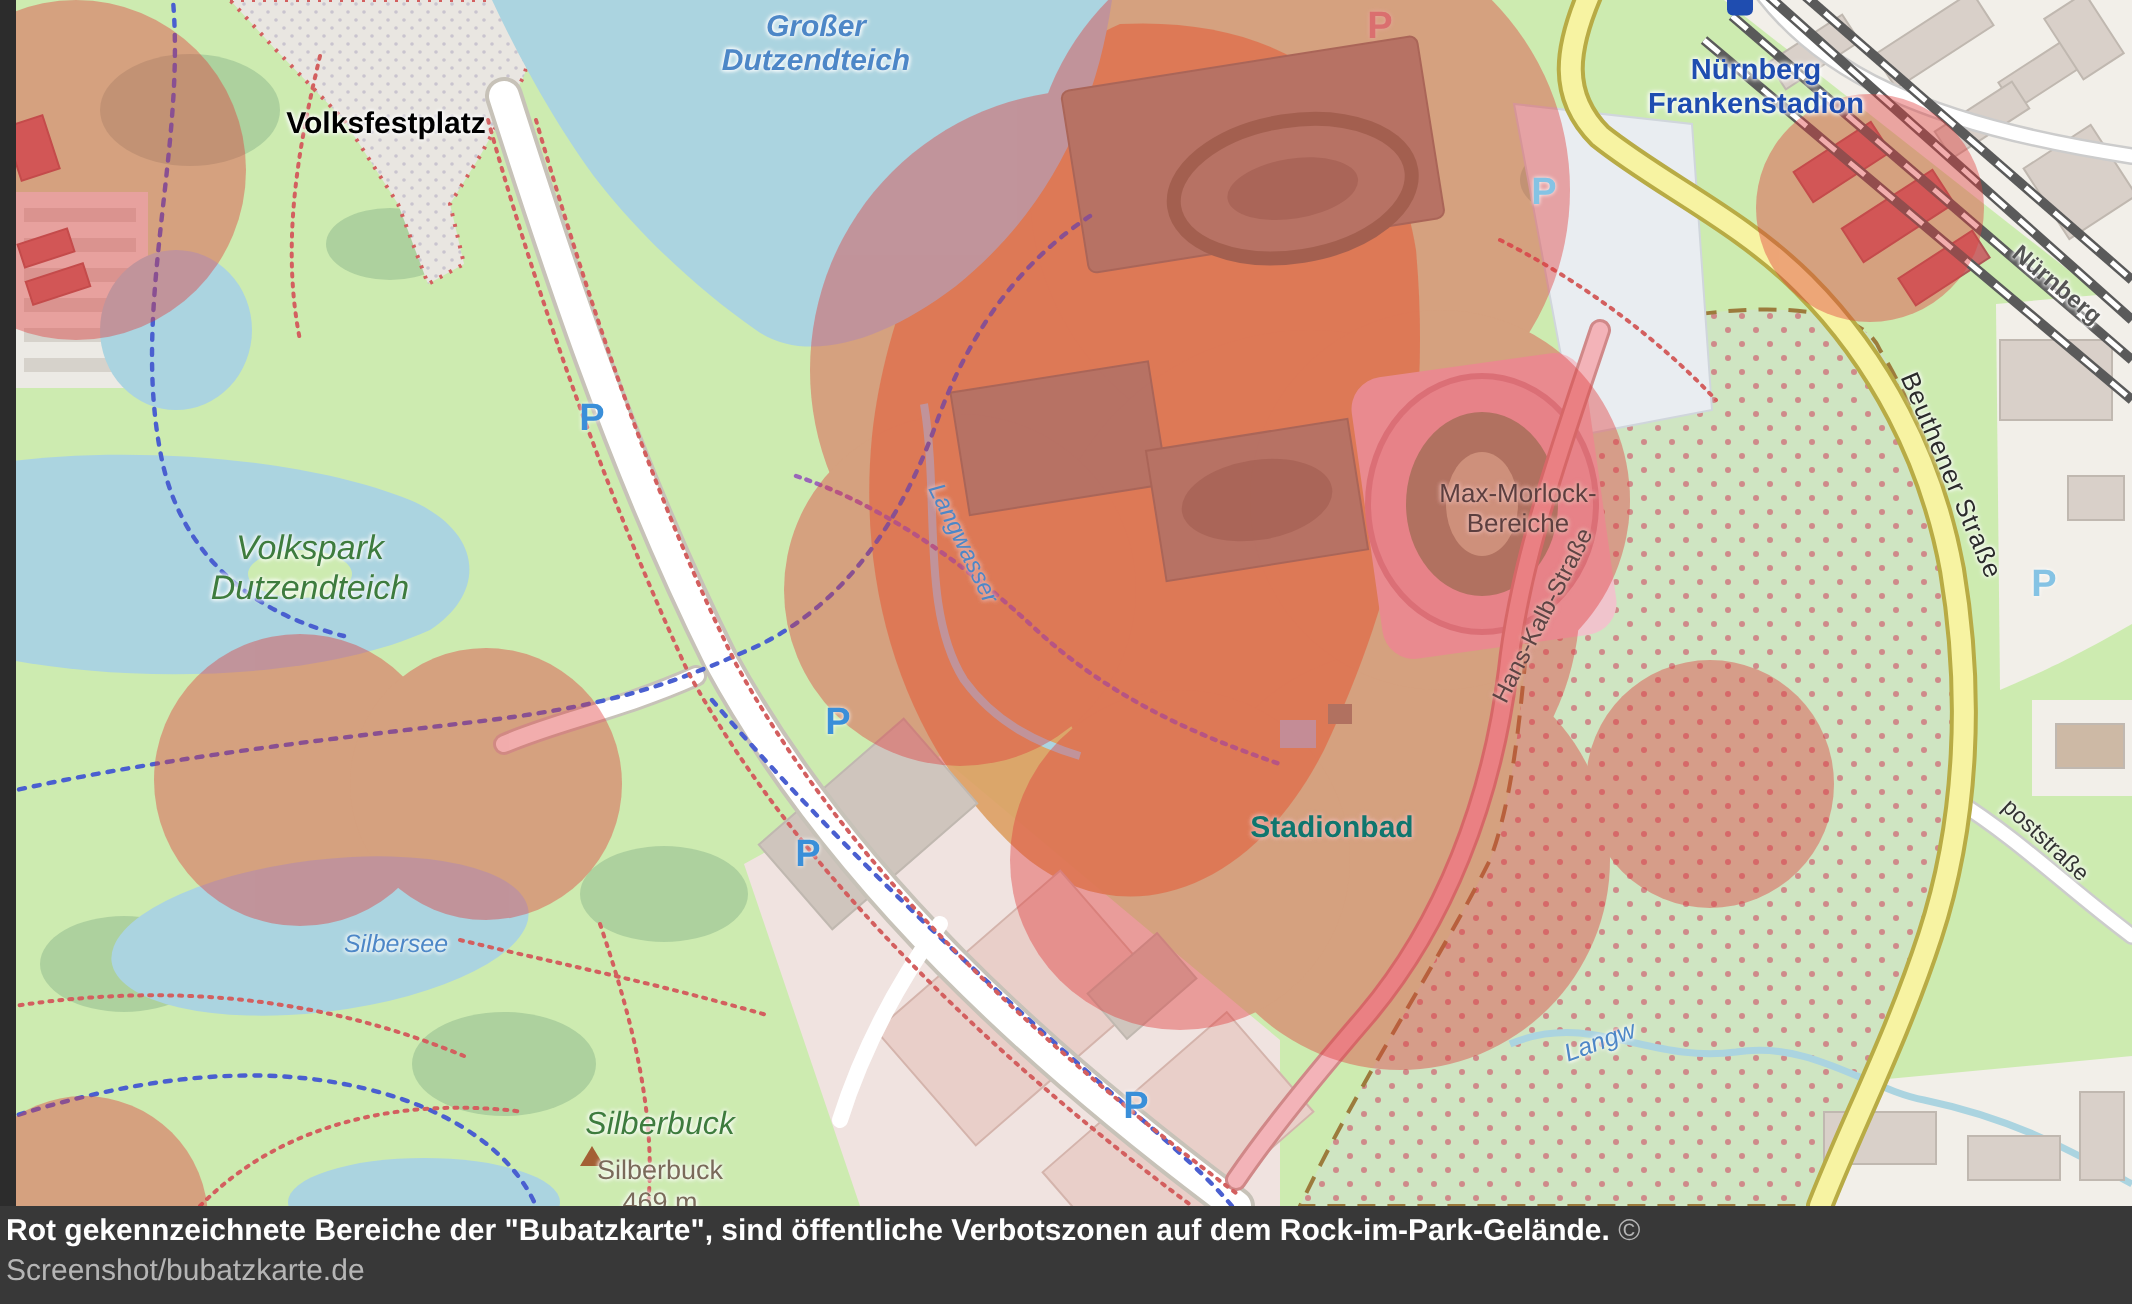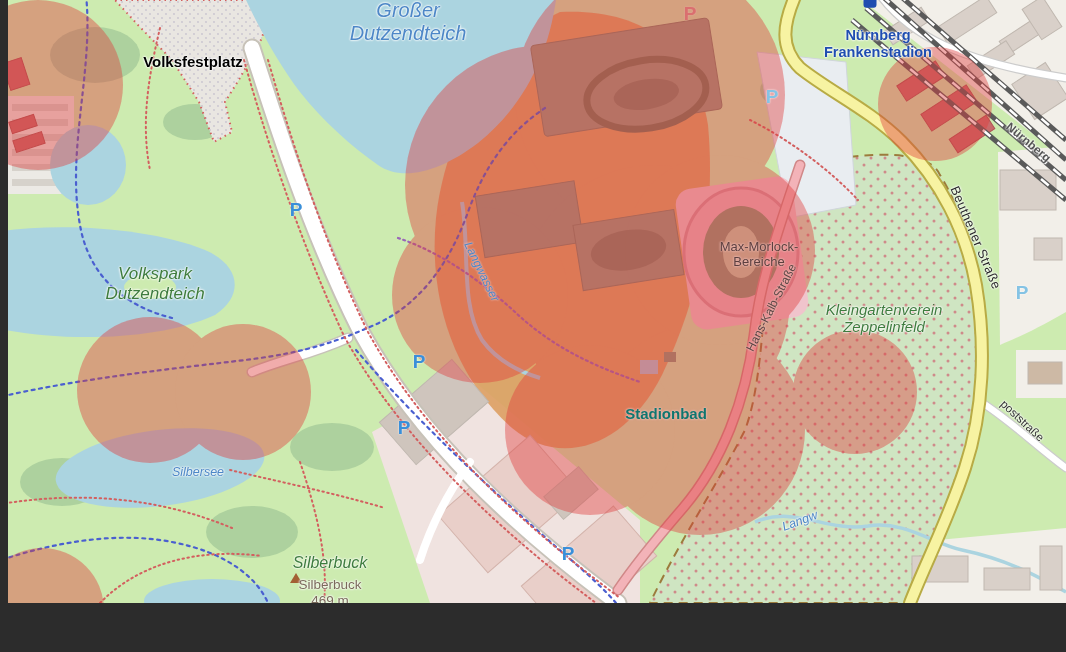--- a/index.html
+++ b/index.html
@@ -204,21 +204,21 @@
           <circle cx="480" cy="295" r="88"></circle>
           <circle cx="720" cy="250" r="95"></circle>
           <circle cx="590" cy="430" r="85"></circle>
         </g>
       </g>
 
       <rect x="0" y="0" width="8" height="603" fill="#2c2c2c"></rect>
     </svg>
 
     <div class="map-label lbl-area" style="left:193px;top:62px;">Volksfestplatz</div>
-    <div class="map-label lbl-waterblue two-line" style="left:408px;top:22px;font-size:20px;">
+    <div class="map-label lbl-waterblue two-line" style="left:408px;top:22px;font-size:15px;font-weight:bold;">
       <span>Großer</span>
       <span>Dutzendteich</span>
     </div>
     <div class="map-label lbl-station two-line" style="left:878px;top:44px;">
       <span>Nürnberg</span>
       <span>Frankenstadion</span>
     </div>
     <div class="map-label lbl-green two-line" style="left:155px;top:268px;font-size:17px;">
       <span>Volkspark</span>
       <span>Dutzendteich</span>
@@ -228,35 +228,34 @@
     <div class="peak" style="left:296px;top:578px;"></div>
     <div class="map-label two-line" style="left:330px;top:593px;font-size:13.5px;color:#7a6a5a;">
       <span>Silberbuck</span>
       <span>469 m</span>
     </div>
     <div class="map-label two-line lbl-redtint" style="left:727px;top:255px;font-size:13px;color:#5c3f3f;margin-left:32px;">
       <span>Max-Morlock-</span>
       <span>Bereiche</span>
     </div>
     <div class="map-label lbl-redtint" style="left:666px;top:414px;font-size:15px;font-weight:600;color:#0f766e;">Stadionbad</div>
-    <div class="map-label lbl-green two-line" style="left:884px;top:302px;font-size:15px;">
-      <span>Kleingartenverein</span>
-      <span>Zeppelinfeld</span>
-    </div>
     <div class="map-label lbl-road" style="left:975px;top:238px;transform:translate(-50%,-50%) rotate(67deg);">Beuthener Straße</div>
     <div class="map-label lbl-redtint" style="left:772px;top:308px;font-size:12px;color:#5c4444;transform:translate(-50%,-50%) rotate(-63deg);">Hans-Kalb-Straße</div>
     <div class="map-label lbl-waterblue lbl-redtint" style="left:481px;top:272px;font-size:12px;transform:translate(-50%,-50%) rotate(64deg);">Langwasser</div>
     <div class="map-label lbl-waterblue" style="left:800px;top:521px;font-size:12.5px;transform:translate(-50%,-50%) rotate(-20deg);">Langw</div>
     <div class="map-label" style="left:1022px;top:421px;font-size:11.5px;color:#333;transform:translate(-50%,-50%) rotate(43deg);">poststraße</div>
     <div class="map-label" style="left:1028px;top:143px;font-size:12px;font-weight:600;color:#555;transform:translate(-50%,-50%) rotate(40deg);">Nürnberg</div>
 
     <div class="station-dot" style="left:870px;top:0px;"></div>
 
     <div class="p-icon" style="left:296px;top:210px;">P</div>
     <div class="p-icon" style="left:419px;top:362px;">P</div>
     <div class="p-icon" style="left:404px;top:428px;">P</div>
     <div class="p-icon" style="left:568px;top:554px;">P</div>
     <div class="p-icon p-red" style="left:690px;top:14px;">P</div>
     <div class="p-icon p-light" style="left:772px;top:97px;">P</div>
     <div class="p-icon p-light" style="left:1022px;top:293px;">P</div>
   </div>
 
+  <div id="caption">
+    <p><span class="cap-bold">Rot gekennzeichnete Bereiche der "Bubatzkarte", sind öffentliche Verbotszonen auf dem Rock-im-Park-Gelände.</span> <span class="cap-credit">© Screenshot/bubatzkarte.de</span></p>
+  </div>
 </div>
 
 </body></html>

